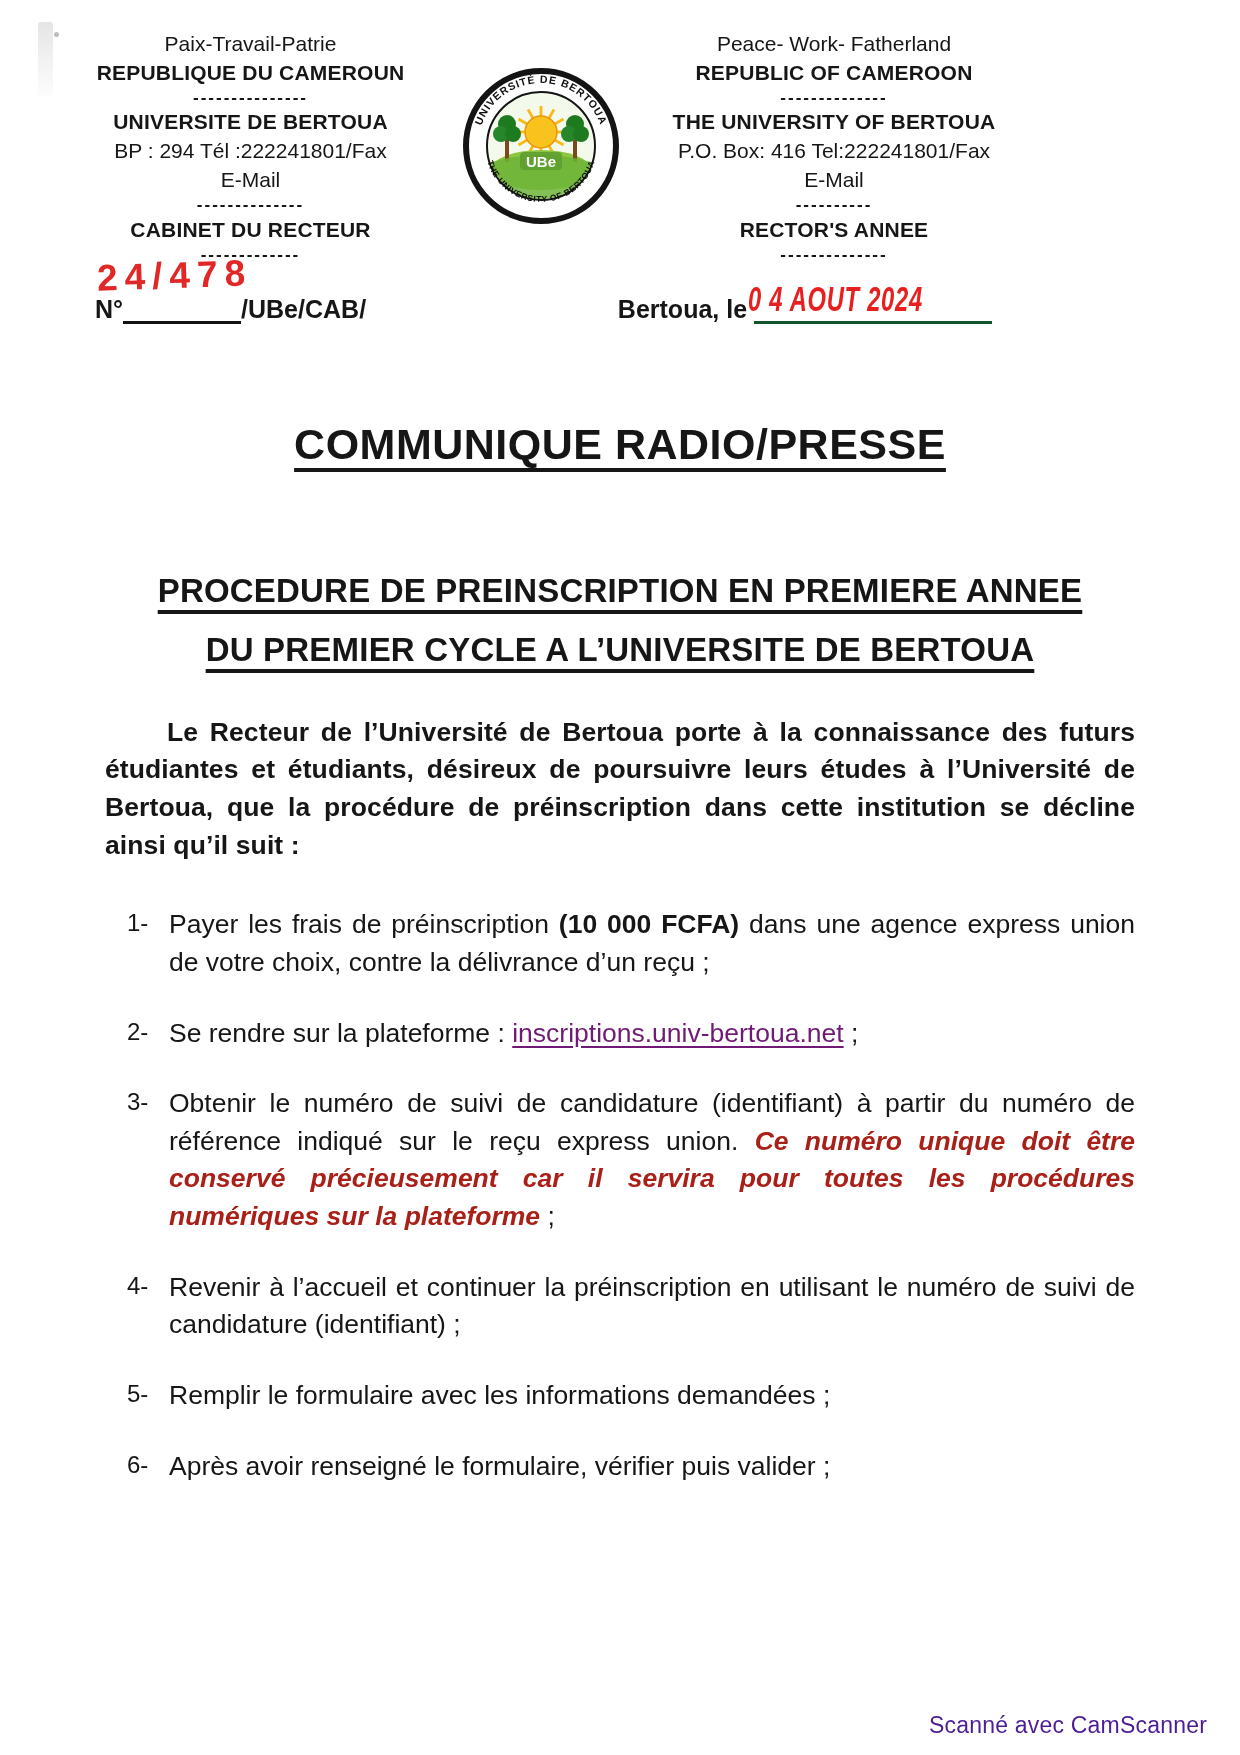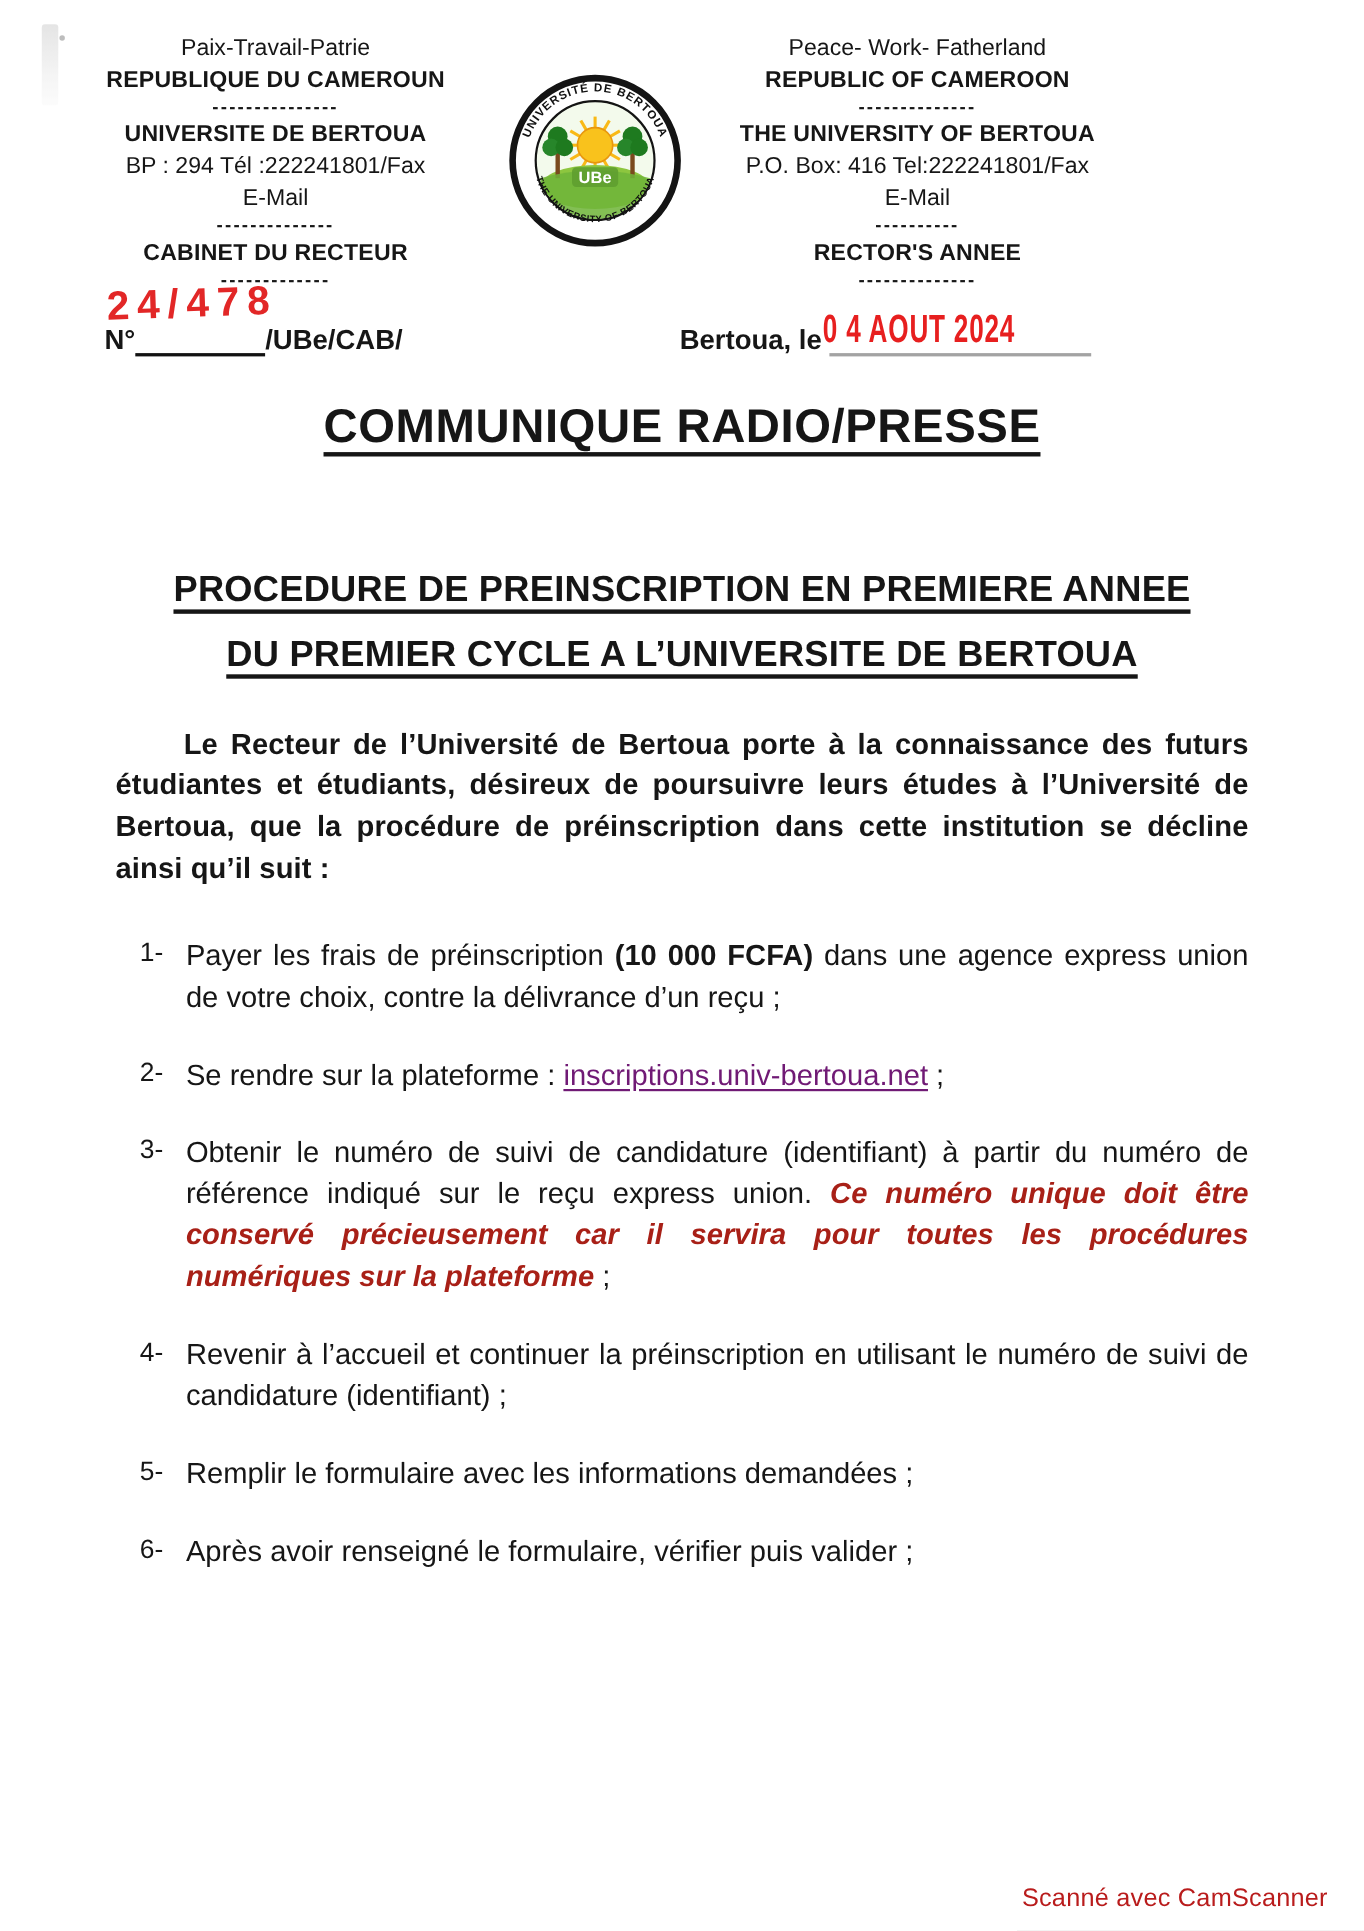--- a/index.html
+++ b/index.html
@@ -41,30 +41,30 @@
     font-size:25px;font-weight:700;
   }
   .ref-left{position:relative;white-space:nowrap;}
   .blank{display:inline-block;width:118px;border-bottom:3px solid #121212;height:1.0em;vertical-align:bottom;}
   .stamp-number{
     position:absolute;left:2px;top:-40px;
     font-size:37px;font-weight:700;color:#e22727;
     letter-spacing:7px;transform:rotate(-2deg);white-space:nowrap;
   }
   .ref-right{position:relative;white-space:nowrap;}
-  .blank2{display:inline-block;width:238px;border-bottom:3px solid #a3a3a3;height:1.0em;vertical-align:bottom;position:relative;}
+  .blank2{display:inline-block;width:238px;border-bottom:3px solid #14532d;height:1.0em;vertical-align:bottom;position:relative;font-style:italic;}
   .date-stamp{
     position:absolute;left:-6px;bottom:1px;
     font-size:33px;font-weight:700;color:#e71f1f;
     letter-spacing:1px;transform:scaleX(.72) scaleY(1.08);transform-origin:left bottom;
     white-space:nowrap;
   }
   
   .title{
-    margin:40px 0 0 0;text-align:center;
+    margin:96px 0 0 0;text-align:center;
     font-size:43px;font-weight:700;letter-spacing:.5px;
     text-decoration:underline;text-decoration-thickness:4px;text-underline-offset:9px;
   }
   .subtitle{margin:92px 40px 0 40px;text-align:center;line-height:1.8;}
   .subtitle .sline{
     display:inline;font-size:33px;font-weight:700;letter-spacing:.2px;
     text-decoration:underline;text-decoration-thickness:3.5px;text-underline-offset:8px;
   }
   
   .intro{
@@ -74,21 +74,21 @@
   }
   .plist{list-style:none;margin:42px 105px 0 105px;padding:0;font-size:26.5px;line-height:1.42;}
   .plist li{position:relative;padding-left:64px;margin-bottom:33px;text-align:justify;}
   .plist .num{position:absolute;left:22px;top:0;font-size:24px;}
   .seg-bold{font-weight:700;}
   .seg-red{font-weight:700;font-style:italic;color:#a82017;}
   a.seg-link{color:#701a75;text-decoration:underline;text-underline-offset:4px;}
   
   .credit{
     position:absolute;right:33px;bottom:16px;
-    font-size:23px;color:#b91c1c;letter-spacing:.2px;
+    font-size:23px;color:#4c1d95;letter-spacing:.2px;
   }
 </style>
 </head>
 <body>
 
 <div class="page">
 
   <div class="artifact"></div>
 
   <header class="doc-header">

